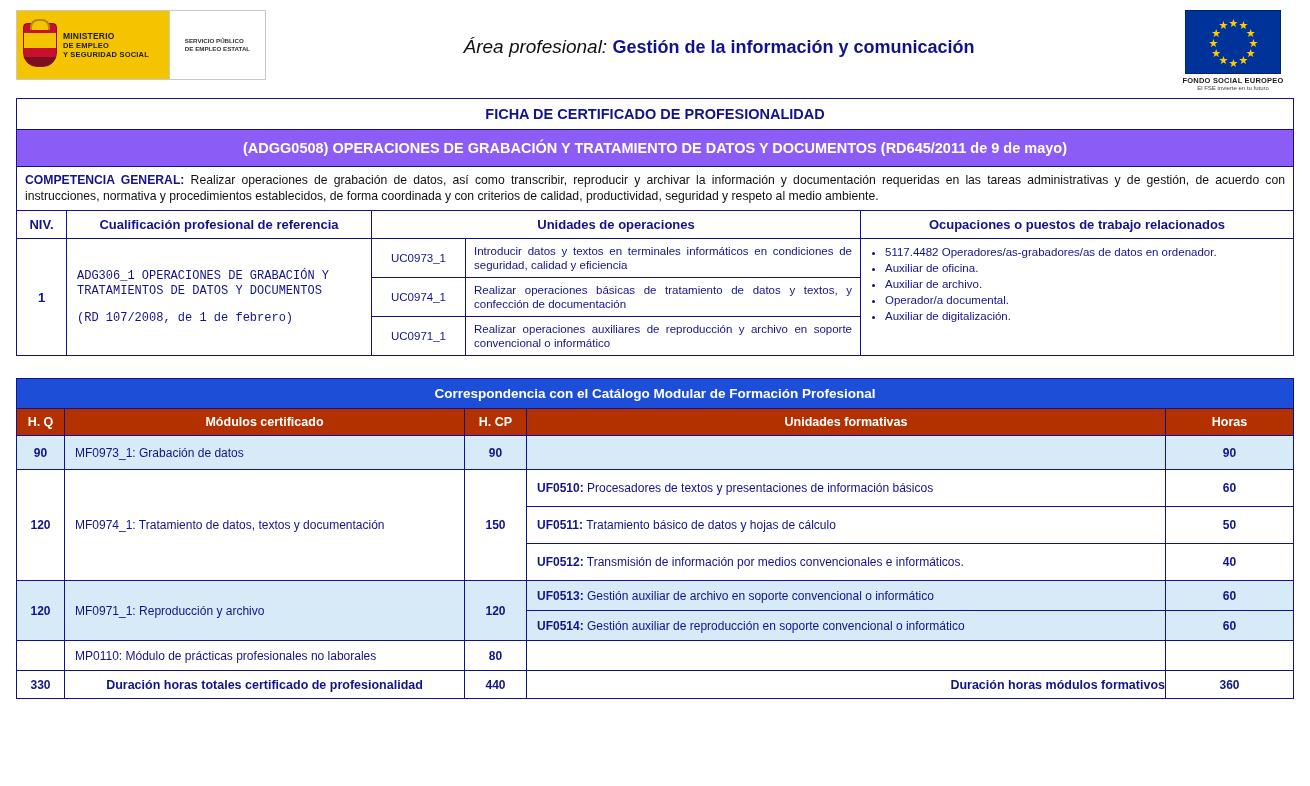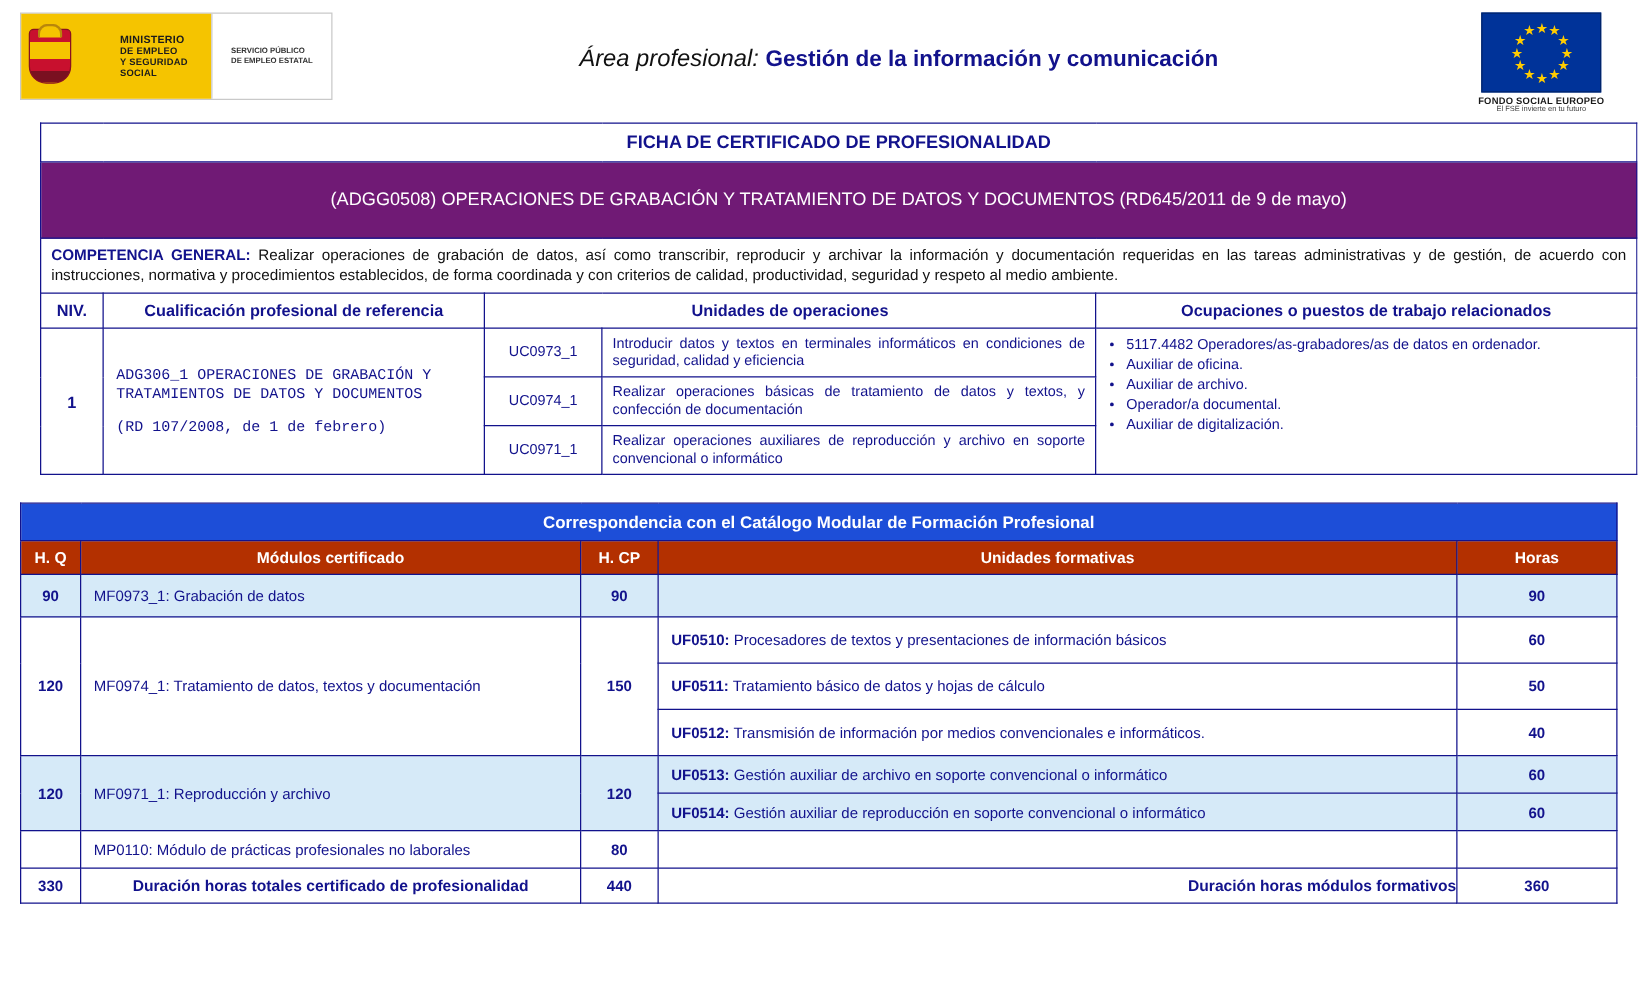--- a/index.html
+++ b/index.html
@@ -54,21 +54,20 @@
     border-bottom: none;
     border-radius: 8px 8px 0 0;
     background: #f5c400;
   }
   .min-text {
     font-size: 7.5px;
     line-height: 9px;
     font-weight: bold;
     color: #1c1c1c;
     letter-spacing: .2px;
-    margin-left: 33px;
   }
   .min-text .big { font-size: 8.5px; }
   .logo-left .white {
     flex: 1;
     border-left: 1px solid #c9c9c9;
     display: flex;
     align-items: center;
     justify-content: center;
     padding: 0 4px;
   }
@@ -120,36 +119,36 @@
     color: #1a1a1a;
     letter-spacing: .2px;
   }
   .fse-sub {
     font-size: 6px;
     color: #444;
   }
 
   
   table { border-collapse: collapse; width: 100%; }
-  .tbl1 { border: 1px solid #12128c; table-layout: fixed; margin-left: 16px; }
+  .tbl1 { border: 1px solid #12128c; table-layout: fixed; }
   .tbl1 td, .tbl1 th { border: 1px solid #12128c; }
   .ficha-title {
     text-align: center;
     font-weight: bold;
     font-size: 14.5px;
     color: #12128c;
     padding: 7px 4px;
   }
   .cert-bar {
-    background: #701a75;
+    background: #8b5cf6;
     color: #fff;
     text-align: center;
-    font-weight: normal;
+    font-weight: bold;
     font-size: 14.5px;
-    padding: 22px 4px;
+    padding: 10px 4px;
   }
   .comp-gen {
     font-size: 12.2px;
     line-height: 15.5px;
     padding: 6px 8px;
     text-align: justify;
     color: #111;
   }
   .comp-gen b { color: #12128c; }
   .hdr-cell {

